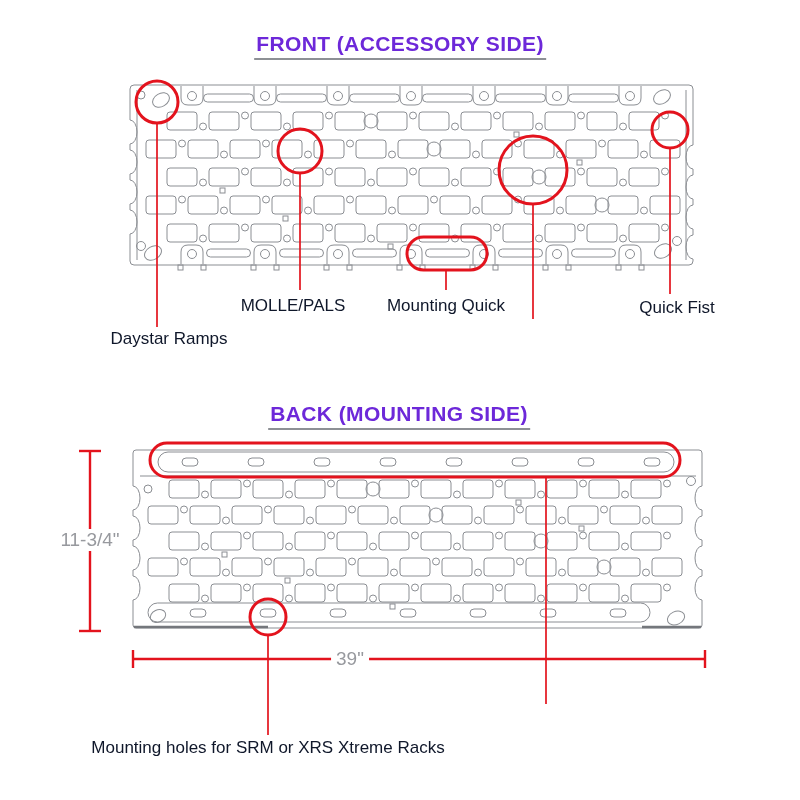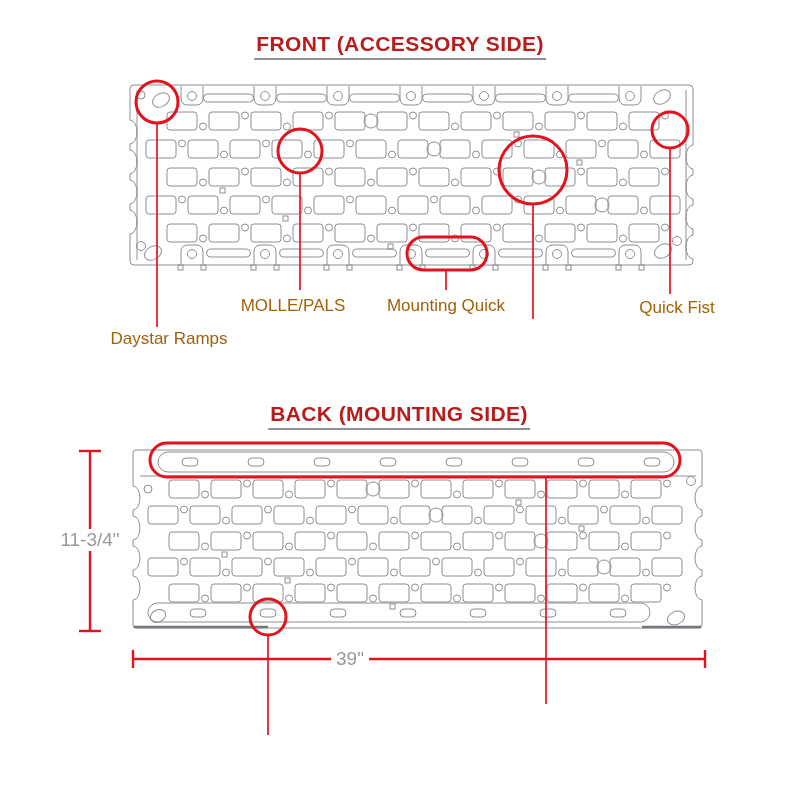--- a/index.html
+++ b/index.html
@@ -1,22 +1,22 @@
 <!DOCTYPE html>
 <html><head>
 <meta charset="utf-8">
 <style>
   html,body{margin:0;padding:0;background:#fff;}
   .canvas{position:relative;width:800px;height:800px;background:#ffffff;overflow:hidden;
           font-family:"Liberation Sans", sans-serif;}
   svg{position:absolute;top:0;left:0;}
-  .title{position:absolute;transform:translateX(-50%);color:#b91c1c;font-weight:bold;
+  .title{position:absolute;transform:translateX(-50%);color:#6d28d9;font-weight:bold;
          font-size:21px;letter-spacing:.4px;white-space:nowrap;
          border-bottom:2px solid #8d9095;padding:0 2px 2px;}
-  .lbl{position:absolute;transform:translateX(-50%);color:#a16207;font-size:17px;
+  .lbl{position:absolute;transform:translateX(-50%);color:#0f172a;font-size:17px;
        white-space:nowrap;}
   .dim{position:absolute;transform:translate(-50%,-50%);color:#97999e;font-size:19px;
        white-space:nowrap;background:#ffffff;padding:0 5px;}
 </style>
 </head>
 <body>
 
 <div class="canvas">
 
   <svg id="diagram" width="800" height="800" viewBox="0 0 800 800">
@@ -389,16 +389,17 @@
       </g>
     </svg>
 
   <div class="title" style="left:400px;top:32px">FRONT (ACCESSORY SIDE)</div>
   <div class="title" style="left:399px;top:402px">BACK (MOUNTING SIDE)</div>
 
   <div class="lbl" style="left:293px;top:296px">MOLLE/PALS</div>
   <div class="lbl" style="left:446px;top:296px">Mounting Quick</div>
   <div class="lbl" style="left:677px;top:298px">Quick Fist</div>
   <div class="lbl" style="left:169px;top:329px">Daystar Ramps</div>
+  <div class="lbl" style="left:268px;top:738px">Mounting holes for SRM or XRS Xtreme Racks</div>
 
   <div class="dim" style="left:90px;top:540px">11-3/4"</div>
   <div class="dim" style="left:350px;top:659px">39"</div>
 </div>
 
 </body></html>

